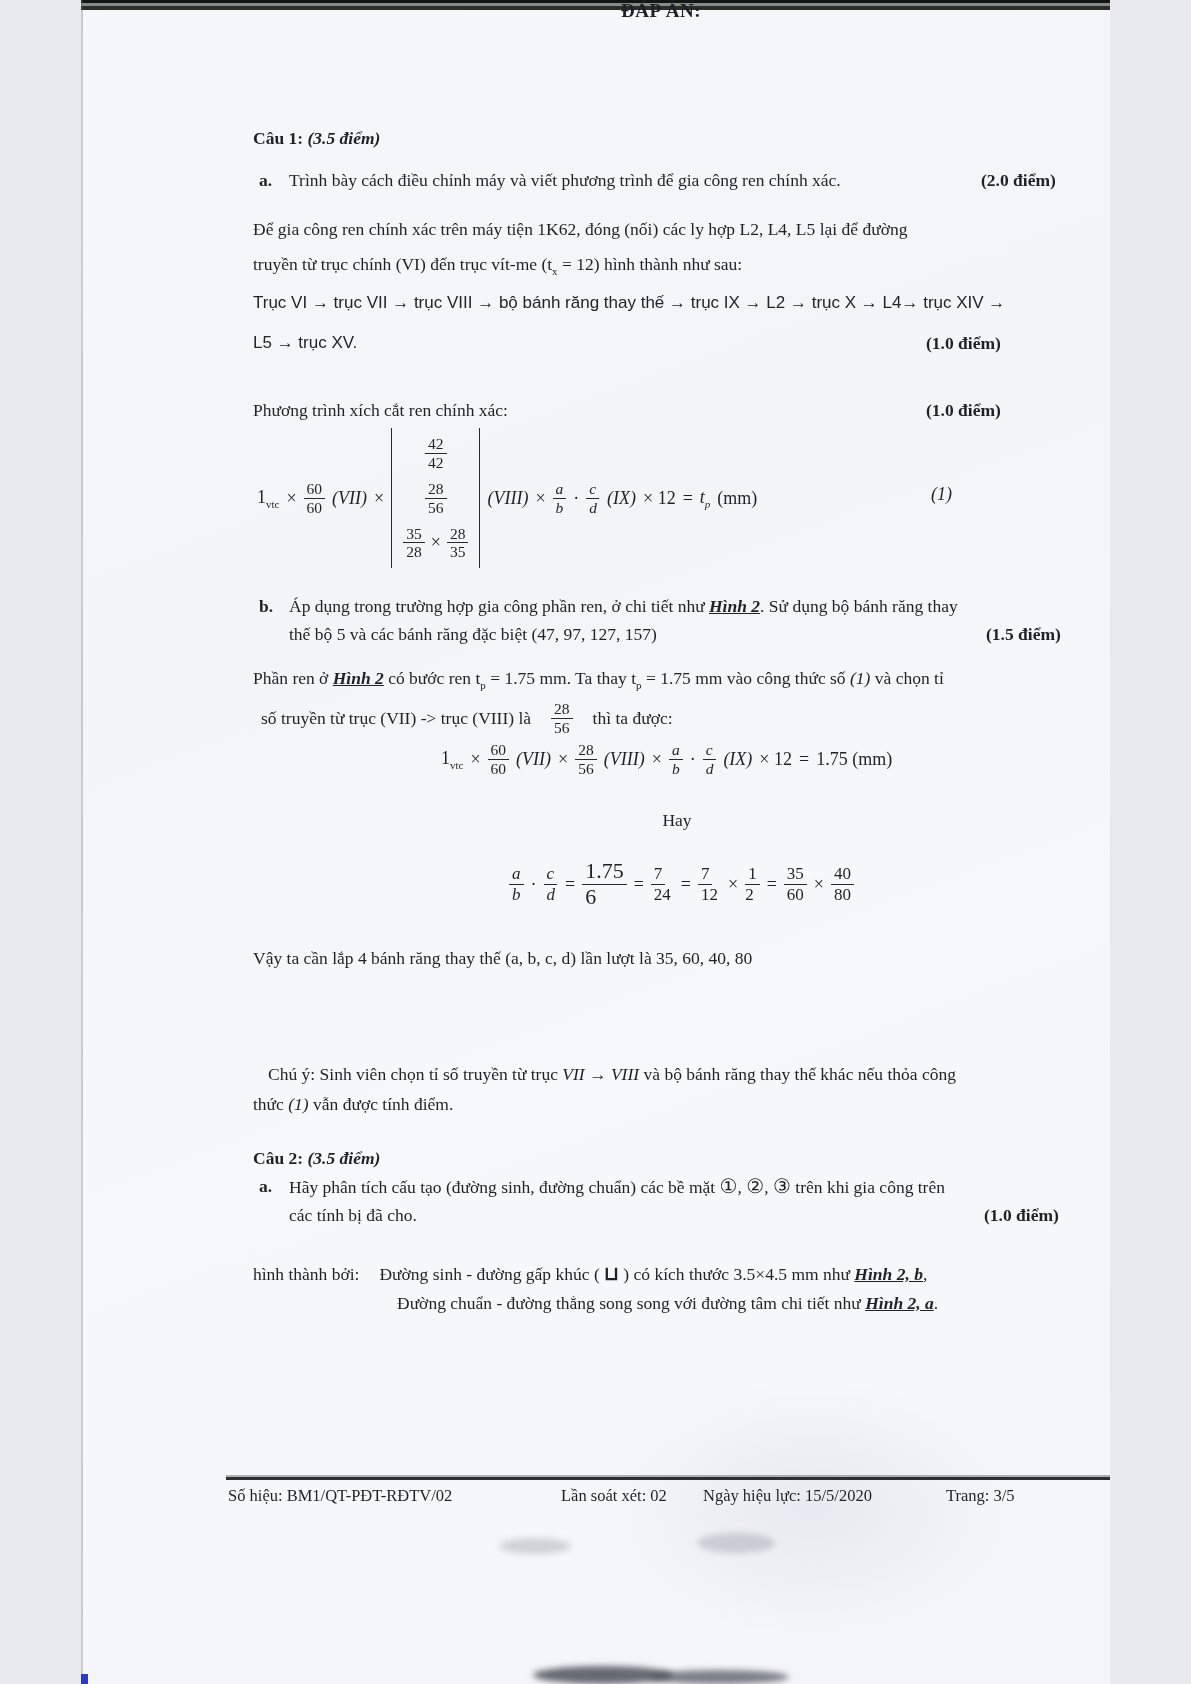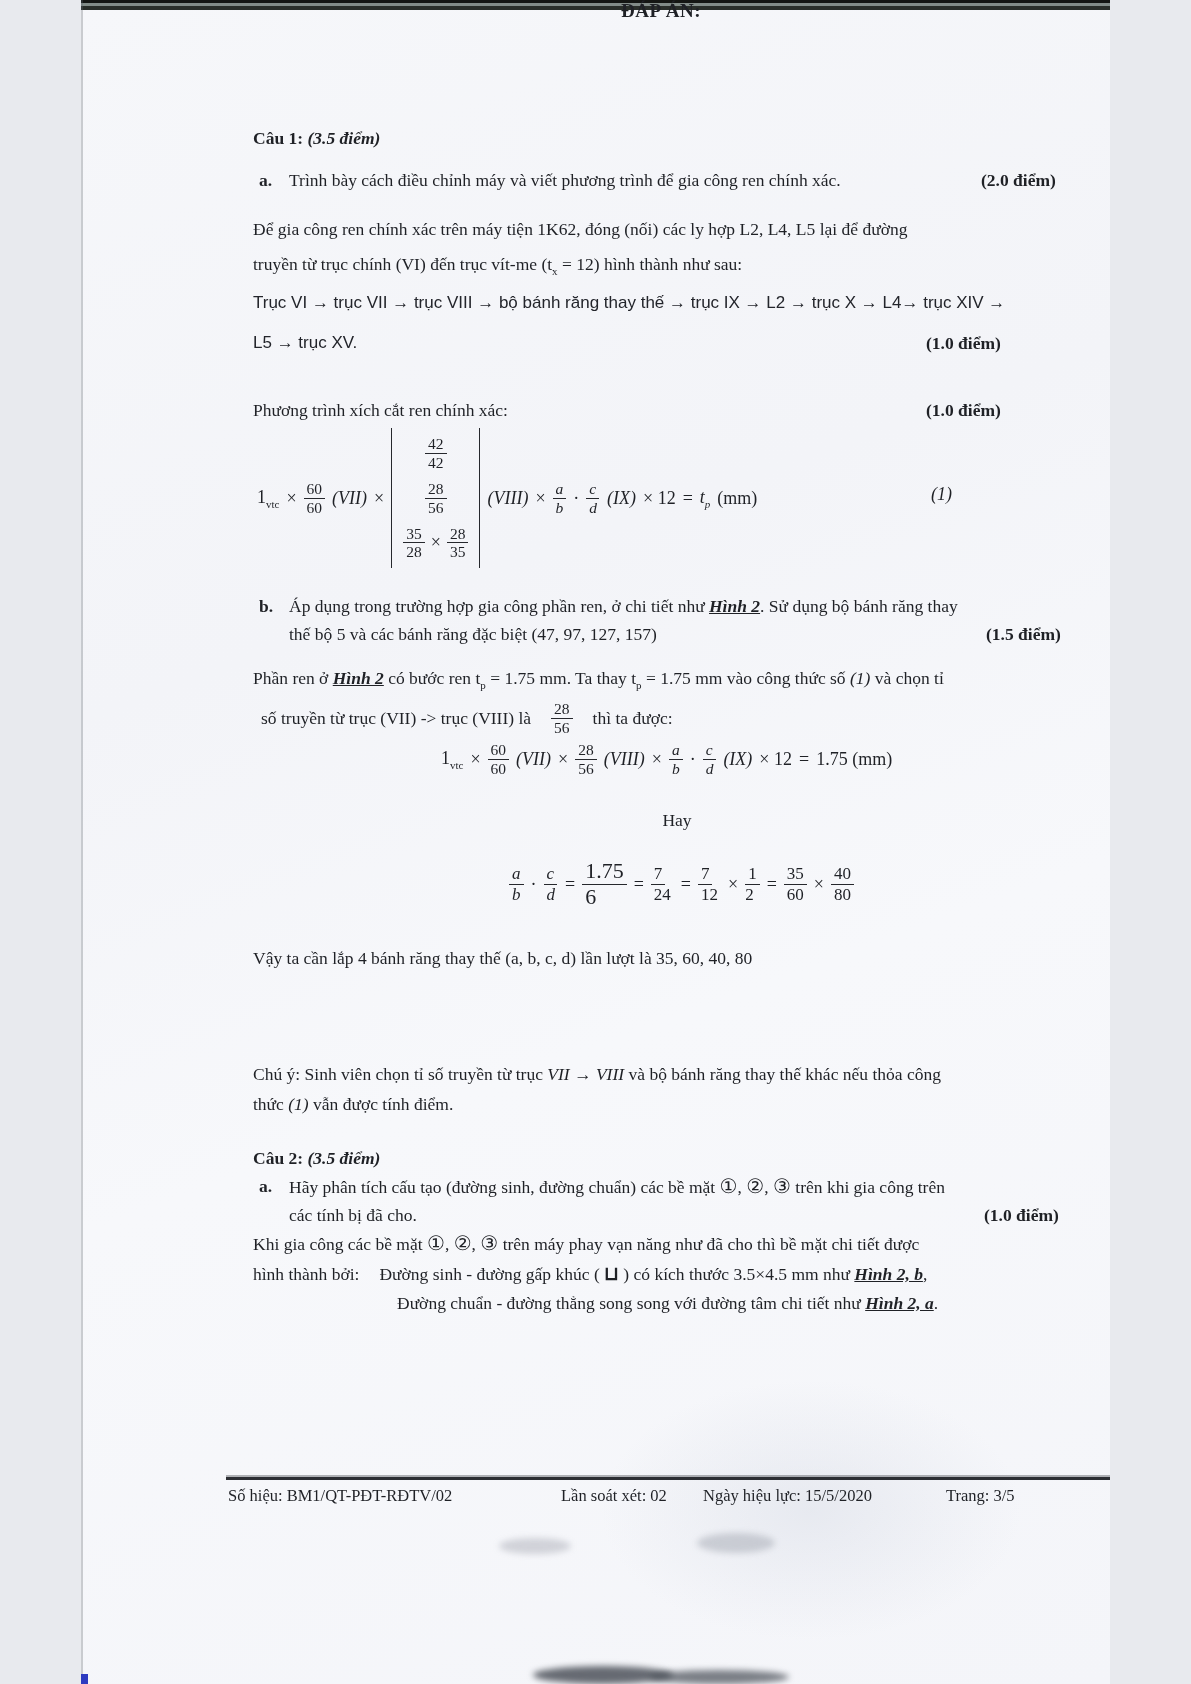--- a/index.html
+++ b/index.html
@@ -212,34 +212,33 @@
     <span>×</span>
     <span class="frac" style="font-size:17px;">
         <span class="fn">40</span>
         <span class="fd">80</span>
       </span>
   </div>
 
   <div class="line" style="left:172px;top:948px;">Vậy ta cần lắp 4 bánh răng thay thế (a, b, c, d) lần lượt là 35, 60, 40, 80</div>
 
 
-  <div class="line" style="left:172px;top:1064px;"><span>Chú ý: Sinh viên chọn tỉ số truyền từ trục </span><span class="it">VII → VIII</span><span> và bộ bánh răng thay thế khác nếu thỏa công</span></div>
+  <div class="line" style="left:187px;top:1064px;"><span>Chú ý: Sinh viên chọn tỉ số truyền từ trục </span><span class="it">VII → VIII</span><span> và bộ bánh răng thay thế khác nếu thỏa công</span></div>
   <div class="line" style="left:172px;top:1094px;"><span>thức </span><span class="it">(1)</span><span> vẫn được tính điểm.</span></div>
 
   <div class="line" style="left:172px;top:1148px;">
     <span class="b">Câu 2:</span>
     <span class="bi">(3.5 điểm)</span>
   </div>
 
   <div class="line b" style="left:178px;top:1176px;">a.</div>
   <div class="line" style="left:208px;top:1176px;"><span>Hãy phân tích cấu tạo (đường sinh, đường chuẩn) các bề mặt </span><span class="circ">①</span><span>, </span><span class="circ">②</span><span>, </span><span class="circ">③</span><span> trên khi gia công trên</span></div>
   <div class="line" style="left:208px;top:1205px;">các tính bị đã cho.</div>
   <div class="line pts" style="left:903px;top:1205px;">(1.0 điểm)</div>
 
-  <div class="line" style="left:172px;top:1233px;"><span>Khi gia công các bề mặt </span><span class="circ">①</span><span>, </span><span class="circ">②</span><span>, </span><span class="circ">③</span><span> trên máy phay vạn năng như đã cho thì bề mặt chi tiết được</span></div>
   <div class="line" style="left:172px;top:1262px;"><span>hình thành bởi:</span><span style="display:inline-block;width:20px;"></span><span>Đường sinh - đường gấp khúc ( </span><span class="cup">⊔</span><span> ) có kích thước 3.5×4.5 mm như </span><span class="hinh">Hình 2, b</span><span>,</span></div>
   <div class="line" style="left:316px;top:1293px;"><span>Đường chuẩn - đường thẳng song song với đường tâm chi tiết như </span><span class="hinh">Hình 2, a</span><span>.</span></div>
 
   <div class="rule"></div>
   <div class="footer-item" style="left:147px;">Số hiệu: BM1/QT-PĐT-RĐTV/02</div>
   <div class="footer-item" style="left:480px;">Lần soát xét: 02</div>
   <div class="footer-item" style="left:622px;">Ngày hiệu lực: 15/5/2020</div>
   <div class="footer-item" style="left:865px;">Trang: 3/5</div>
 
   <div class="smudge ghost1"></div>

